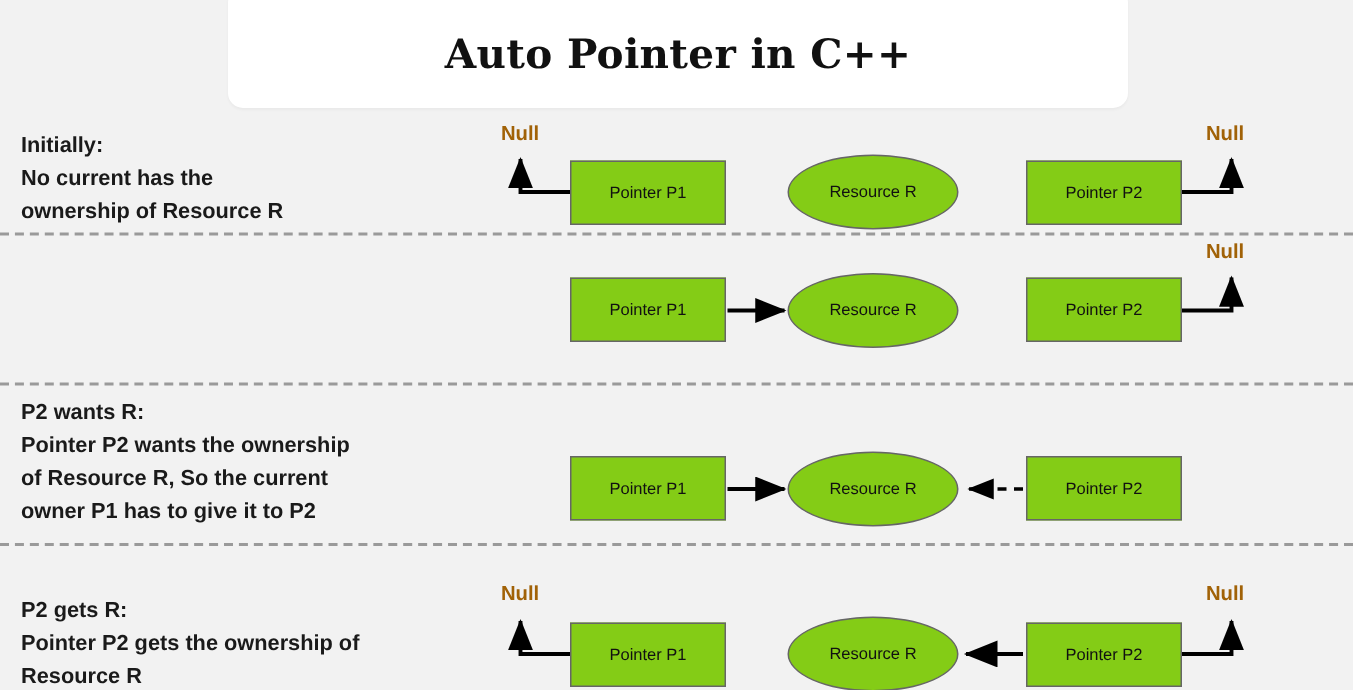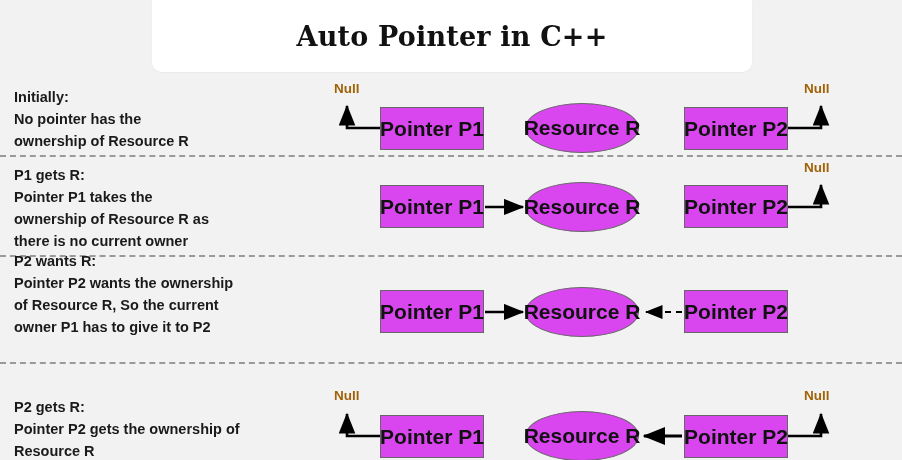--- a/index.html
+++ b/index.html
@@ -78,25 +78,25 @@
     font-weight: bold;
     color: #a16207;
   }
 
   .node {
     position: absolute;
     box-sizing: border-box;
     display: flex;
     align-items: center;
     justify-content: center;
-    background: #d946ef;
+    background: #84cc16;
     border: 1.6px solid #666666;
     color: #111111;
-    font-size: 21px;
-    font-weight: bold;
+    font-size: 11px;
+    font-weight: normal;
     white-space: nowrap;
   }
   .node.box {
     width: 104px;
     height: 43px;
   }
   .node.ellipse {
     width: 114px;
     height: 50px;
     border-radius: 50%;
@@ -108,21 +108,21 @@
 <div id="title-card">
   <div id="title-text">Auto Pointer in C++</div>
 </div>
 
 <div class="separator" style="top:155px"></div>
 <div class="separator" style="top:255px"></div>
 <div class="separator" style="top:362px"></div>
 
 <div class="row" style="top:82px;height:73px">
   <div class="row-desc" style="top:4px">Initially:
-No pointer has the
+No current has the
 ownership of Resource R</div>
   <div class="stage">
     <span class="null-label" style="left:14px;top:-1px">Null</span>
     <span class="null-label" style="left:484px;top:-1px">Null</span>
     <svg width="582" height="73" style="position:absolute;left:0;top:0">
       <defs>
         <marker id="ah1" markerWidth="9" markerHeight="9" refX="7.5" refY="3.2" orient="auto">
           <path d="M0,0 L8,3.2 L0,6.4 z" fill="#000"></path>
         </marker>
       </defs>
@@ -131,44 +131,40 @@
 
       <path d="M468,46 L501,46 L501,24" stroke="#000" stroke-width="2.6" fill="none" marker-end="url(#ah1)"></path>
     </svg>
     <div class="node box" style="left:60px;top:25px">Pointer P1</div>
     <div class="node ellipse" style="left:205px;top:21px">Resource R</div>
     <div class="node box" style="left:364px;top:25px">Pointer P2</div>
   </div>
 </div>
 
 <div class="row" style="top:160px;height:95px">
-  <div class="row-desc" style="top:4px">P1 gets R:
-Pointer P1 takes the
-ownership of Resource R as
-there is no current owner</div>
   <div class="stage">
     <span class="null-label" style="left:484px;top:0px">Null</span>
     <svg width="582" height="95" style="position:absolute;left:0;top:0">
       <defs>
         <marker id="ah2" markerWidth="9" markerHeight="9" refX="7.5" refY="3.2" orient="auto">
           <path d="M0,0 L8,3.2 L0,6.4 z" fill="#000"></path>
         </marker>
       </defs>
 
       <path d="M165,47 L203,47" stroke="#000" stroke-width="2.6" fill="none" marker-end="url(#ah2)"></path>
 
       <path d="M468,47 L501,47 L501,25" stroke="#000" stroke-width="2.6" fill="none" marker-end="url(#ah2)"></path>
     </svg>
     <div class="node box" style="left:60px;top:25px">Pointer P1</div>
     <div class="node ellipse" style="left:205px;top:22px">Resource R</div>
     <div class="node box" style="left:364px;top:25px">Pointer P2</div>
   </div>
 </div>
 
-<div class="row" style="top:248px;height:100px">
+<div class="row" style="top:262px;height:100px">
   <div class="row-desc" style="top:2px">P2 wants R:
 Pointer P2 wants the ownership
 of Resource R, So the current
 owner P1 has to give it to P2</div>
   <div class="stage">
     <svg width="582" height="100" style="position:absolute;left:0;top:0">
       <defs>
         <marker id="ah3" markerWidth="9" markerHeight="9" refX="7.5" refY="3.2" orient="auto">
           <path d="M0,0 L8,3.2 L0,6.4 z" fill="#000"></path>
         </marker>

